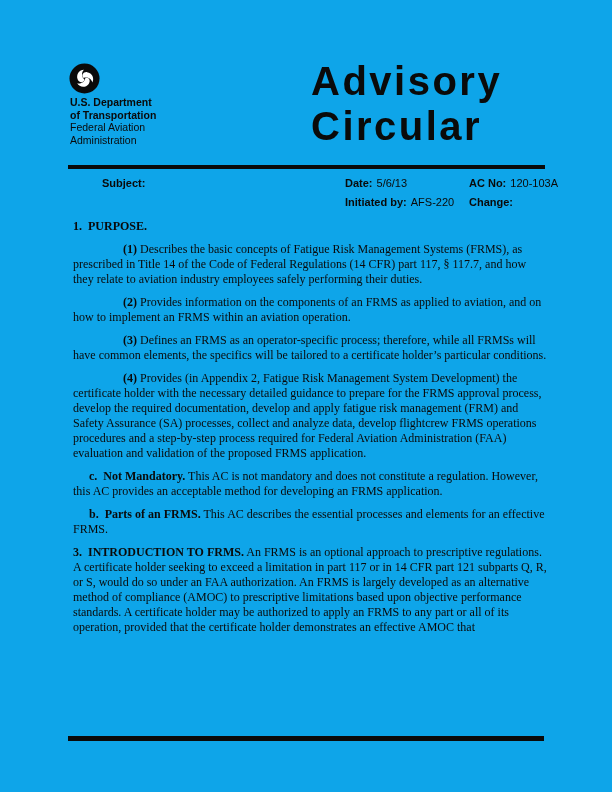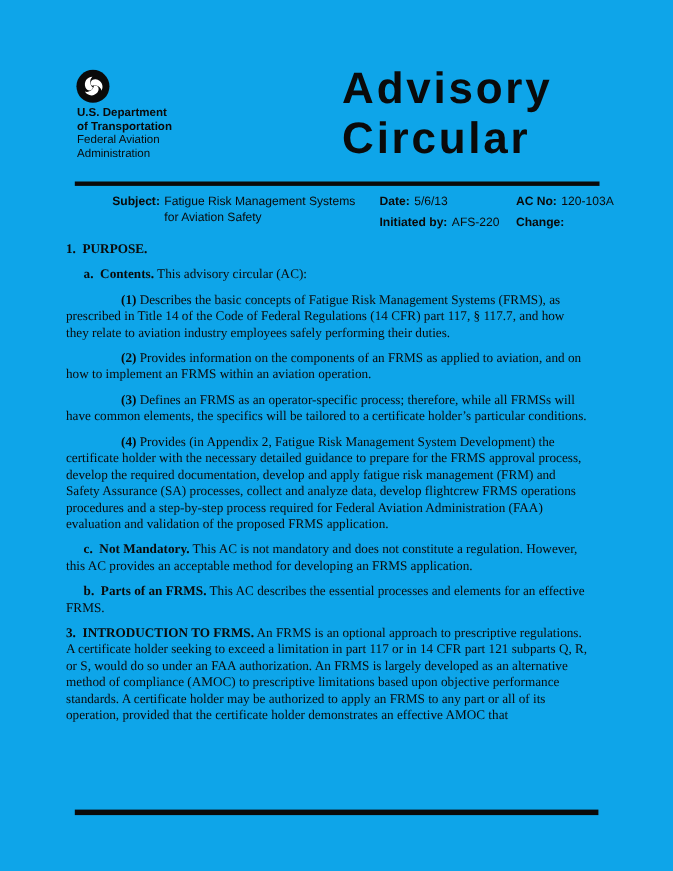--- a/index.html
+++ b/index.html
@@ -31,21 +31,21 @@
     font-family:Liberation Sans, sans-serif;font-size:11px;margin-left:32px;
   }
   .meta .label{font-weight:bold;margin-right:4px;}
   .subject-col{position:absolute;left:0;top:0;display:flex;line-height:15px;}
   .subject-col .value div{white-space:nowrap;}
   .date-col{position:absolute;left:243px;top:0;}
   .acno-col{position:absolute;left:367px;top:0;}
   .meta .row{height:19px;line-height:14px;white-space:nowrap;}
   
   .body{
-    position:absolute;left:60px;top:219px;width:475px;
+    position:absolute;left:73px;top:219px;width:475px;
     font-size:12px;line-height:15px;text-align:left;
   }
   .body p{margin:8px 0 0 0;}
   .body p:first-child{margin-top:0;}
   .body p.ind1{text-indent:16px;}
   .body p.ind2{text-indent:50px;}
   .body b{font-weight:bold;}
 </style>
 </head>
 <body>
@@ -73,24 +73,20 @@
   <div class="doc-title">
     <div>Advisory</div>
     <div>Circular</div>
   </div>
 
   <div class="rule header-rule"></div>
 
   <div class="meta">
     <div class="subject-col">
       <span class="label">Subject:</span>
-      <span class="value">
-        <div>Fatigue Risk Management Systems</div>
-        <div>for Aviation Safety</div>
-      </span>
     </div>
     <div class="date-col">
       <div class="row">
         <span class="label">Date:</span><span>5/6/13</span>
       </div>
       <div class="row">
         <span class="label">Initiated by:</span><span>AFS-220</span>
       </div>
     </div>
     <div class="acno-col">
@@ -98,21 +94,20 @@
         <span class="label">AC No:</span><span>120-103A</span>
       </div>
       <div class="row">
         <span class="label">Change:</span><span></span>
       </div>
     </div>
   </div>
 
   <main class="body" id="doc-body">
       <p class=""><b>1.&nbsp;&nbsp;PURPOSE.</b><span></span></p>
-      <p class="ind1"><b>a.&nbsp;&nbsp;Contents.</b><span> This advisory circular (AC):</span></p>
       <p class="ind2"><b>(1)</b><span> Describes the basic concepts of Fatigue Risk Management Systems (FRMS), as prescribed in Title 14 of the Code of Federal Regulations (14 CFR) part 117, § 117.7, and how they relate to aviation industry employees safely performing their duties.</span></p>
       <p class="ind2"><b>(2)</b><span> Provides information on the components of an FRMS as applied to aviation, and on how to implement an FRMS within an aviation operation.</span></p>
       <p class="ind2"><b>(3)</b><span> Defines an FRMS as an operator-specific process; therefore, while all FRMSs will have common elements, the specifics will be tailored to a certificate holder’s particular conditions.</span></p>
       <p class="ind2"><b>(4)</b><span> Provides (in Appendix 2, Fatigue Risk Management System Development) the certificate holder with the necessary detailed guidance to prepare for the FRMS approval process, develop the required documentation, develop and apply fatigue risk management (FRM) and Safety Assurance (SA) processes, collect and analyze data, develop flightcrew FRMS operations procedures and a step-by-step process required for Federal Aviation Administration (FAA) evaluation and validation of the proposed FRMS application.</span></p>
       <p class="ind1"><b>c.&nbsp;&nbsp;Not Mandatory.</b><span> This AC is not mandatory and does not constitute a regulation. However, this AC provides an acceptable method for developing an FRMS application.</span></p>
       <p class="ind1"><b>b.&nbsp;&nbsp;Parts of an FRMS.</b><span> This AC describes the essential processes and elements for an effective FRMS.</span></p>
       <p class=""><b>3.&nbsp;&nbsp;INTRODUCTION TO FRMS.</b><span> An FRMS is an optional approach to prescriptive regulations. A certificate holder seeking to exceed a limitation in part 117 or in 14 CFR part 121 subparts Q, R, or S, would do so under an FAA authorization. An FRMS is largely developed as an alternative method of compliance (AMOC) to prescriptive limitations based upon objective performance standards. A certificate holder may be authorized to apply an FRMS to any part or all of its operation, provided that the certificate holder demonstrates an effective AMOC that</span></p>
     </main>
 
   <div class="rule bottom-rule"></div>

